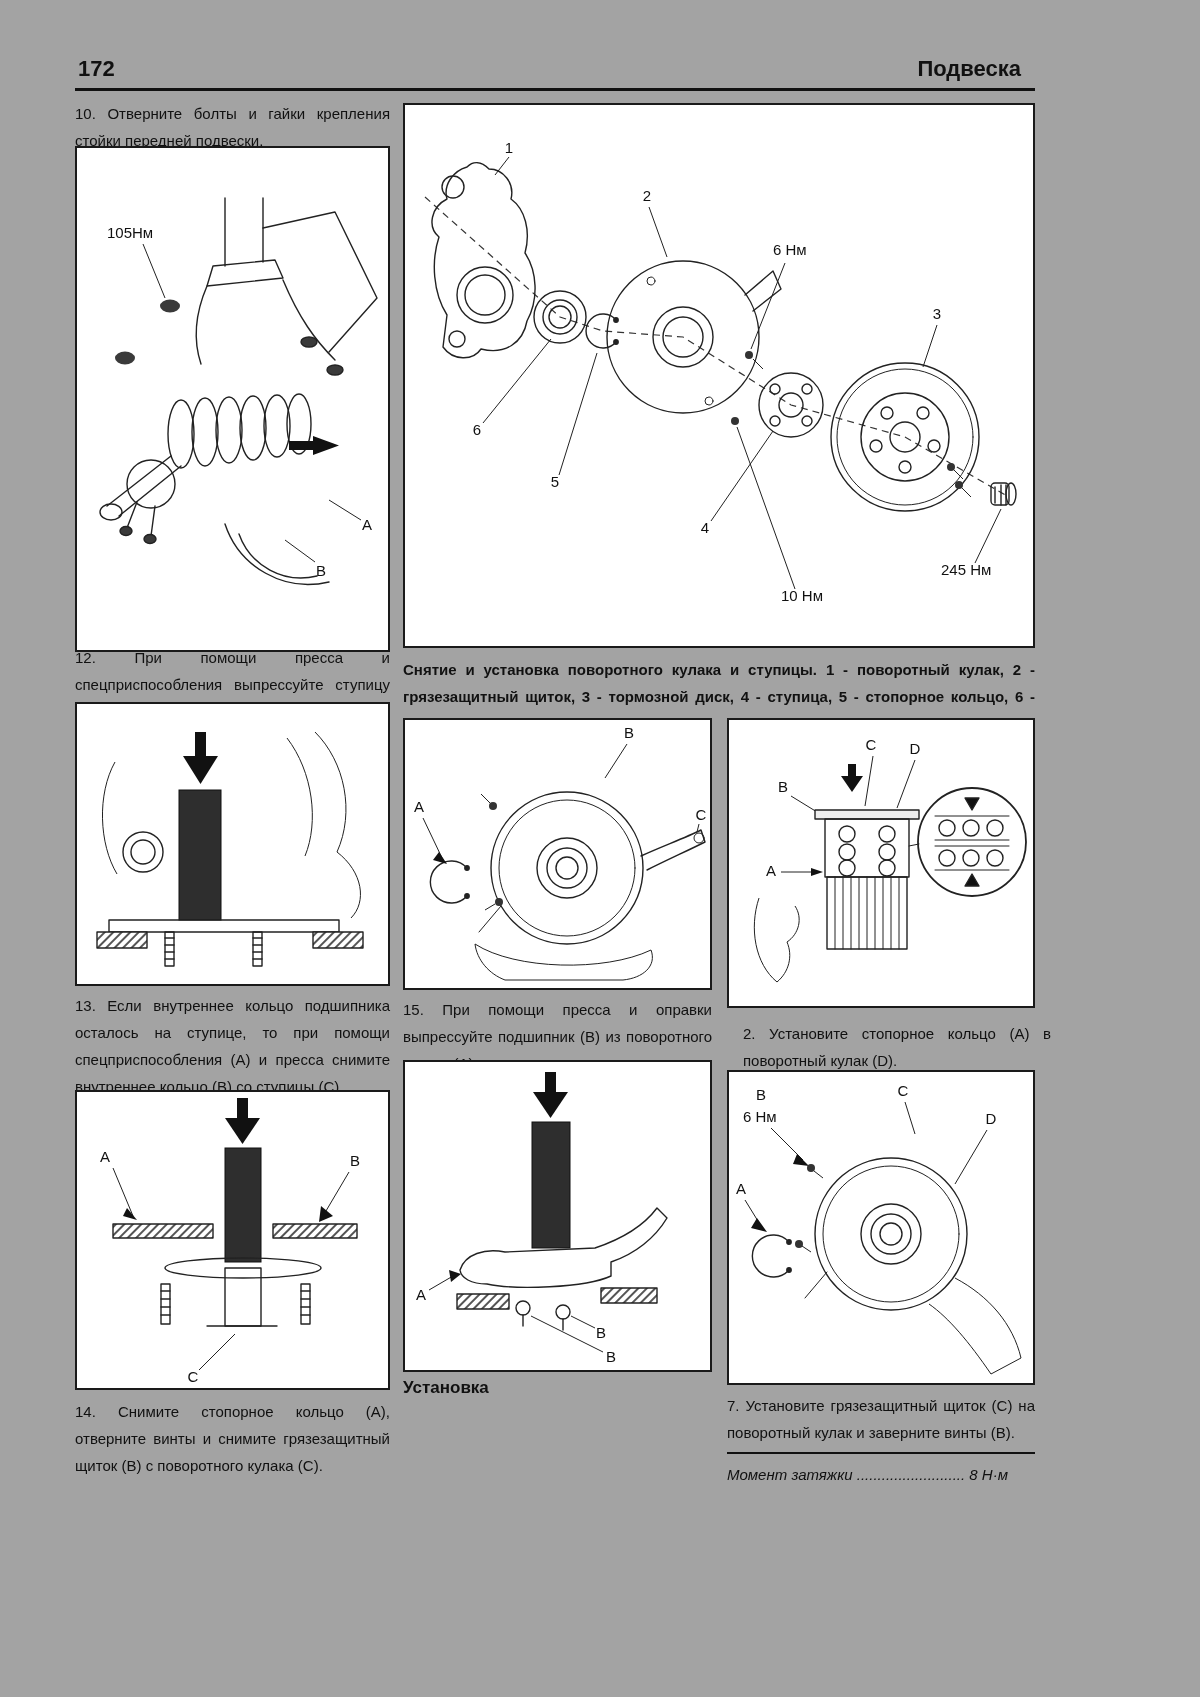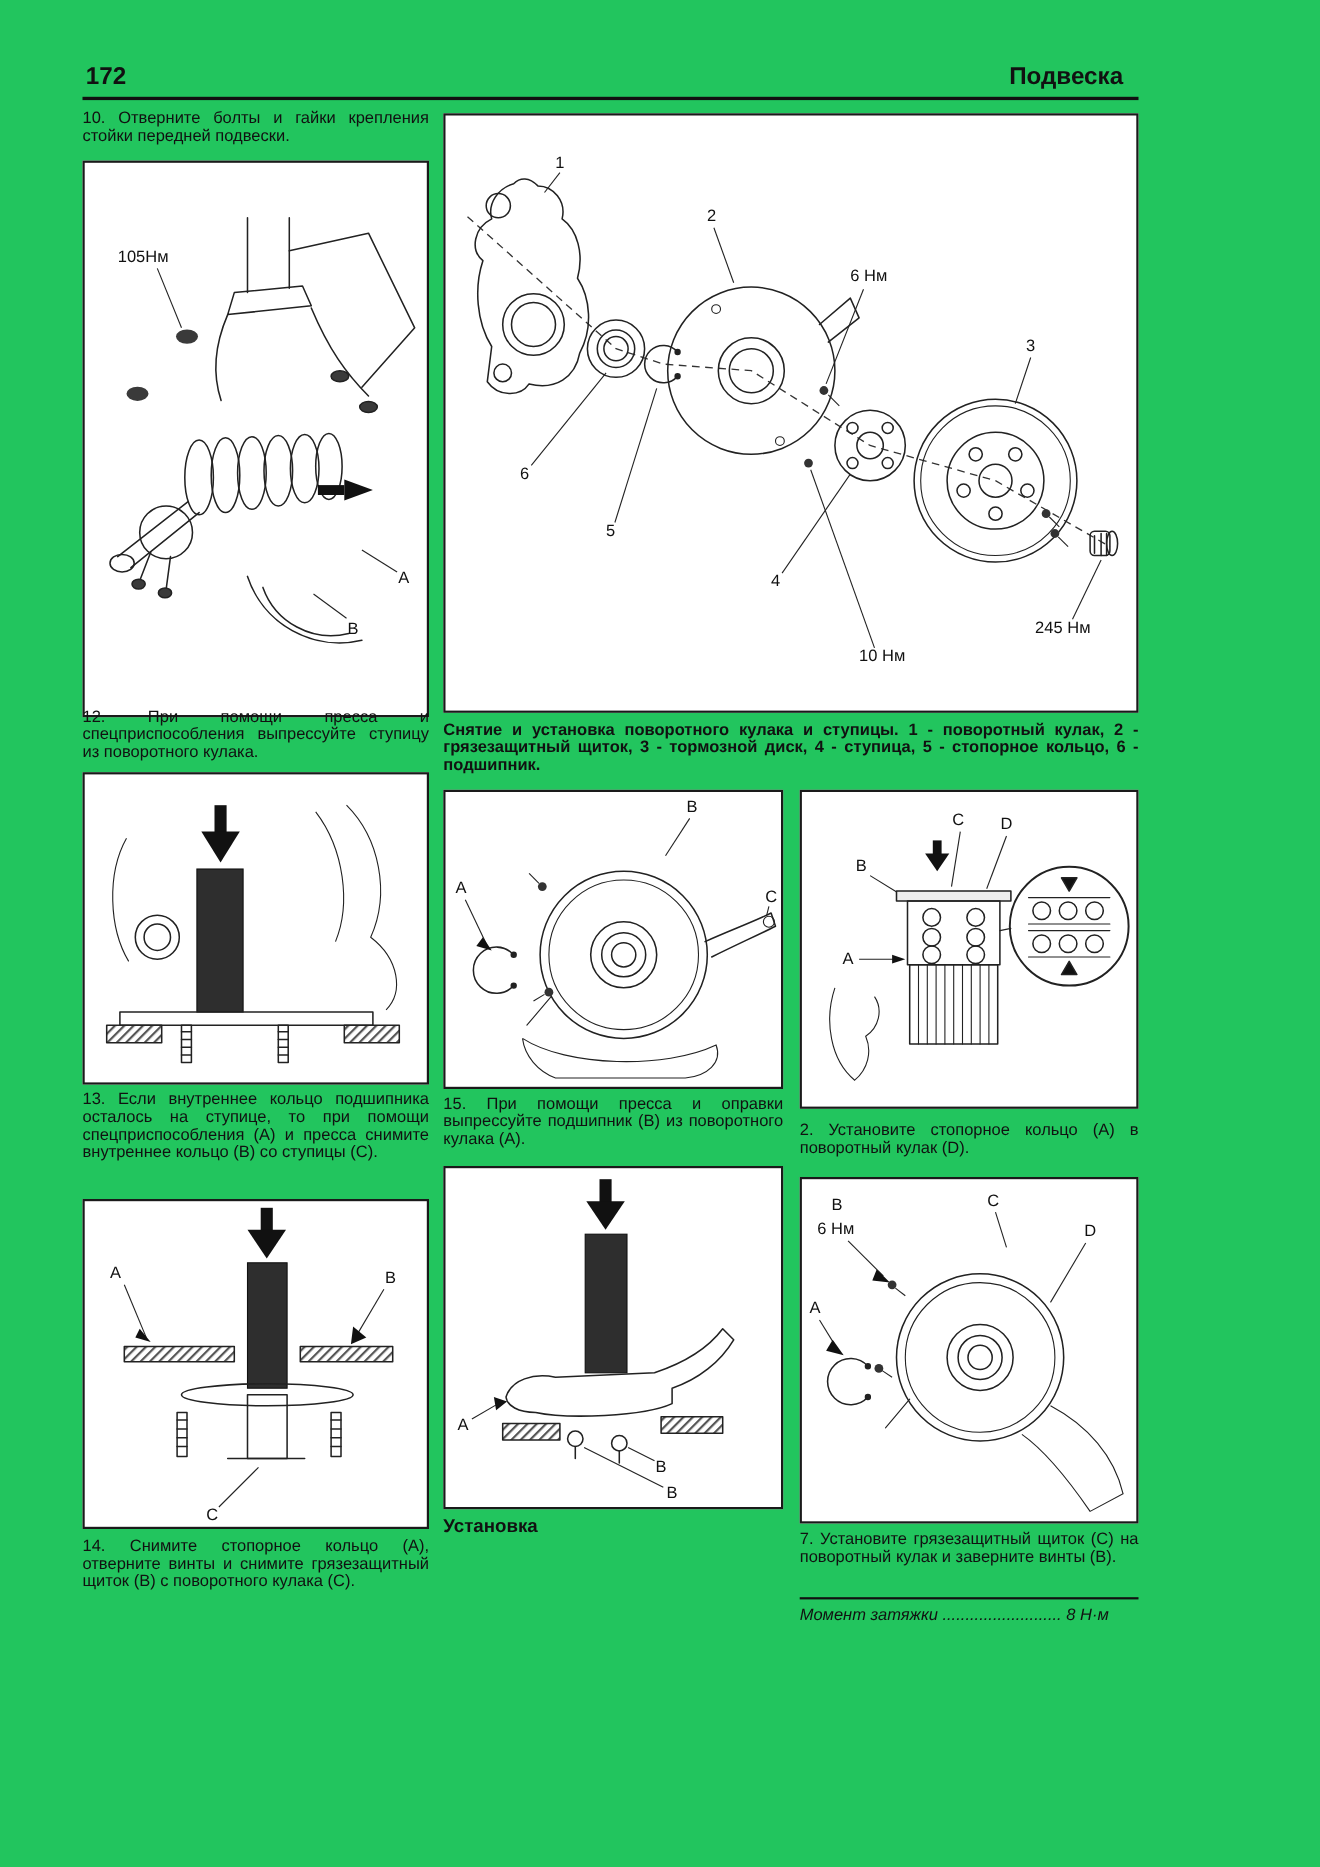--- a/index.html
+++ b/index.html
@@ -1,19 +1,19 @@
 <!DOCTYPE html>
 <html><head>
 <meta charset="utf-8">
 <style>
   *{margin:0;padding:0;box-sizing:border-box}
   body{background:#d8d8d8}
-  .page{position:relative;width:1200px;height:1697px;margin:0 auto;background:#22c55e;font-family:"Liberation Sans",sans-serif;color:#111;overflow:hidden}
+  .page{position:relative;width:1200px;height:1697px;margin:0 auto;background:#a3a3a3;font-family:"Liberation Sans",sans-serif;color:#111;overflow:hidden}
   .abs{position:absolute}
-  .t{font-size:15px;line-height:16px;text-align:justify}
+  .t{font-size:15px;line-height:27px;text-align:justify}
   .b{font-weight:bold}
   .it{font-style:italic}
   .h1{font-size:22px;font-weight:bold}
   .h3{font-size:17px;font-weight:bold}
   .rule{background:#111}
   .fig{position:absolute;border:2px solid #1a1a1a;background:#fff}
   .fig svg{display:block;width:100%;height:100%}
   svg text{font-family:"Liberation Sans",sans-serif;font-size:15px;fill:#111;stroke:none}
   svg .lbl{text-anchor:middle}
   .ln{stroke:#222;stroke-width:1.4;fill:none;stroke-linecap:round;stroke-linejoin:round}
@@ -415,21 +415,21 @@
           <circle cx="242" cy="138" r="8"></circle>
           <circle cx="266" cy="138" r="8"></circle>
         <line class="thin" x1="206" y1="150" x2="280" y2="150"></line>
         <polygon points="236,78 250,78 243,90" fill="#111"></polygon>
         <polygon points="236,166 250,166 243,154" fill="#111"></polygon>
         <line class="thin" x1="180" y1="126" x2="190" y2="124"></line>
       </g>
     </svg>
   </figure>
 
-  <p class="abs t" style="left:727px;top:1020px;width:308px">2. Установите стопорное кольцо (А) в поворотный кулак (D).</p>
+  <p class="abs t" style="left:743px;top:1020px;width:308px">2. Установите стопорное кольцо (А) в поворотный кулак (D).</p>
 
   <figure class="fig" style="left:727px;top:1070px;width:308px;height:315px">
     <svg viewBox="0 0 304 311">
       <g>
         <text class="lbl" x="32" y="28">B</text>
       </g>
       <g>
         <text x="14" y="50">6 Нм</text>
         <line class="thin" x1="42" y1="56" x2="74" y2="88"></line>
         <polygon points="68,82 80,94 64,92" fill="#111"></polygon>

